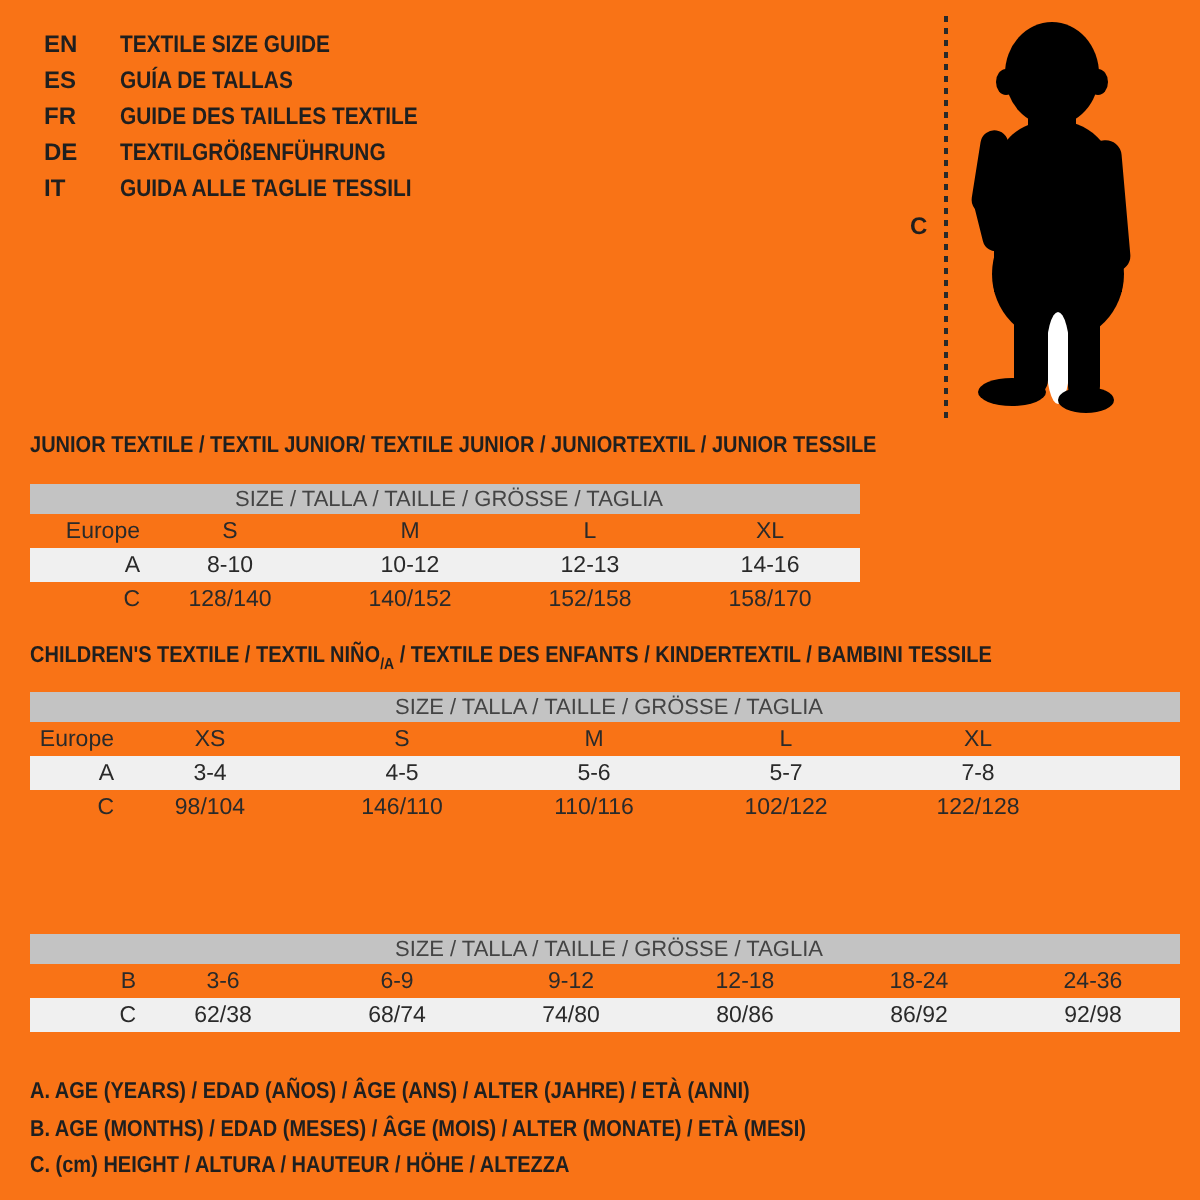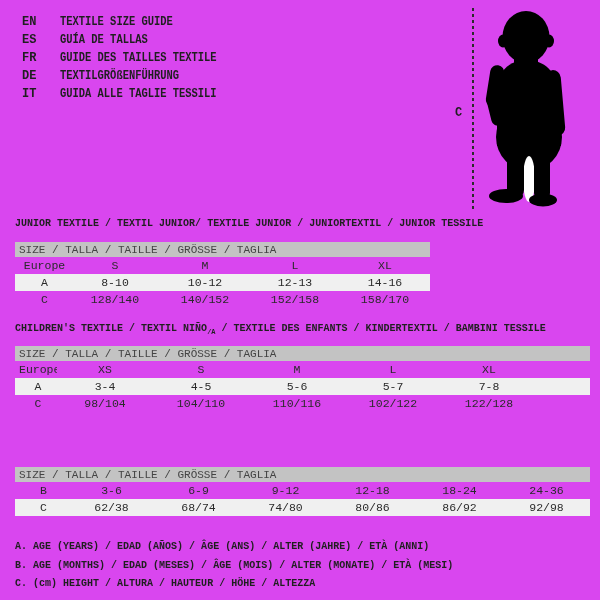--- a/index.html
+++ b/index.html
@@ -1,18 +1,18 @@
 <!DOCTYPE html>
 <html><head>
 <meta charset="utf-8">
 <style>
   html,body{margin:0;padding:0;background:#fff;}
   #page{
-    position:relative;width:600px;height:600px;background:#d946ef;
-    font-family:Liberation Mono, monospace;color:#262626;overflow:hidden;
+    position:relative;width:600px;height:600px;background:#f97316;
+    font-family:Liberation Sans, sans-serif;color:#262626;overflow:hidden;
   }
   .cond{display:inline-block;transform:scaleX(0.87);transform-origin:0 50%;white-space:nowrap;}
 
   
   #lang-block{position:absolute;left:22px;top:13px;font-size:12px;font-weight:700;line-height:18px;color:#1f1f1f;}
   .lang-row{white-space:nowrap;}
   .lang-code{display:inline-block;width:38px;}
 
   
   #measure-line{
@@ -22,22 +22,22 @@
   #measure-label{position:absolute;left:455px;top:106px;font-size:12px;font-weight:700;color:#1f1f1f;}
   #baby-svg{position:absolute;left:483px;top:10px;}
 
   
   .sec-title{position:absolute;left:15px;font-size:11.5px;font-weight:700;color:#1f1f1f;line-height:18px;white-space:nowrap;}
   .sec-title sub{font-size:8px;}
 
   
   table.size-table{position:absolute;left:15px;border-collapse:collapse;table-layout:fixed;}
   table.size-table td{padding:0;font-size:11.5px;font-weight:400;color:#2a2a2a;text-align:center;vertical-align:middle;height:17px;overflow:hidden;}
-  table.size-table tr.bar td{background:#c3c3c3;height:15px;font-size:11px;color:#444;text-align:left;padding-left:4px;}
-  table.size-table td.rowlabel{text-align:center;padding-left:4px;margin-left:42px;}
+  table.size-table tr.bar td{background:#c3c3c3;height:15px;font-size:11px;color:#444;text-align:center;padding-left:4px;}
+  table.size-table td.rowlabel{text-align:right;padding-left:4px;margin-left:42px;}
   table.size-table tr.alt td{background:#f0f0f0;}
 
   
   #footnotes{position:absolute;left:15px;top:537px;font-size:11.5px;font-weight:700;line-height:18.5px;color:#1f1f1f;}
 </style>
 </head>
 <body>
 
 <div id="page">
 
@@ -151,21 +151,21 @@
       <td>3-4</td>
       <td>4-5</td>
       <td>5-6</td>
       <td>5-7</td>
       <td>7-8</td>
       <td></td>
     </tr>
     <tr>
       <td class="rowlabel">C</td>
       <td>98/104</td>
-      <td>104/110</td>
+      <td>146/110</td>
       <td>110/116</td>
       <td>102/122</td>
       <td>122/128</td>
       <td></td>
     </tr>
   </tbody>
     </table>
 
   <table class="size-table" style="top:467px;width:575px;">
     <colgroup>

